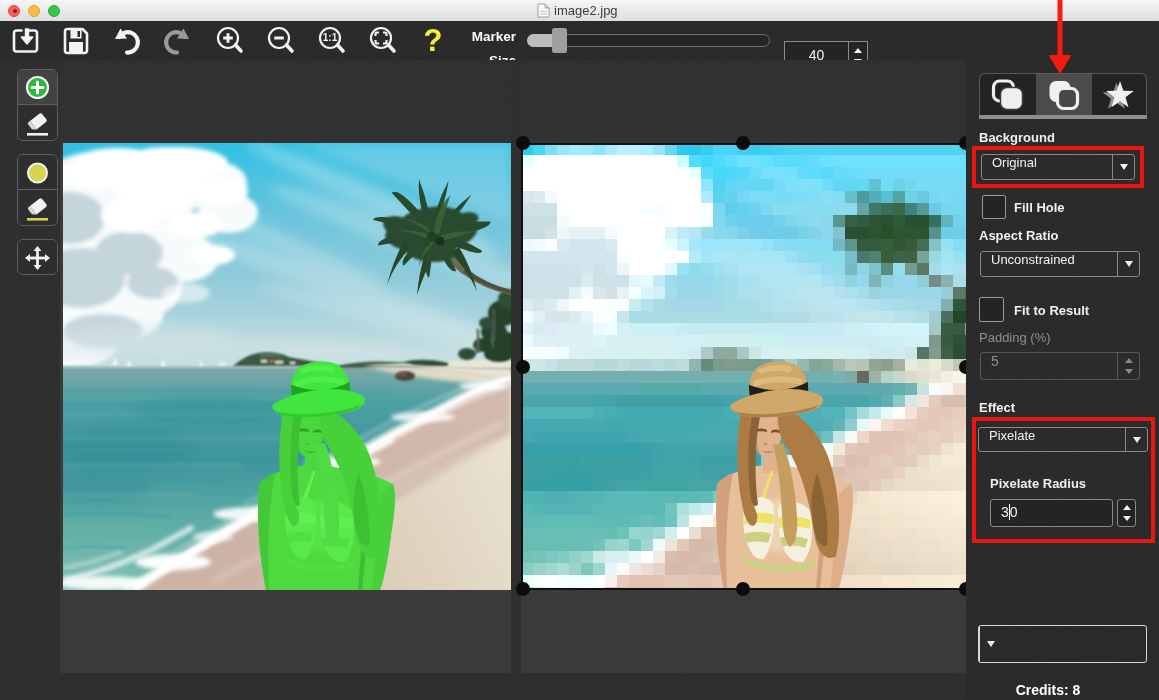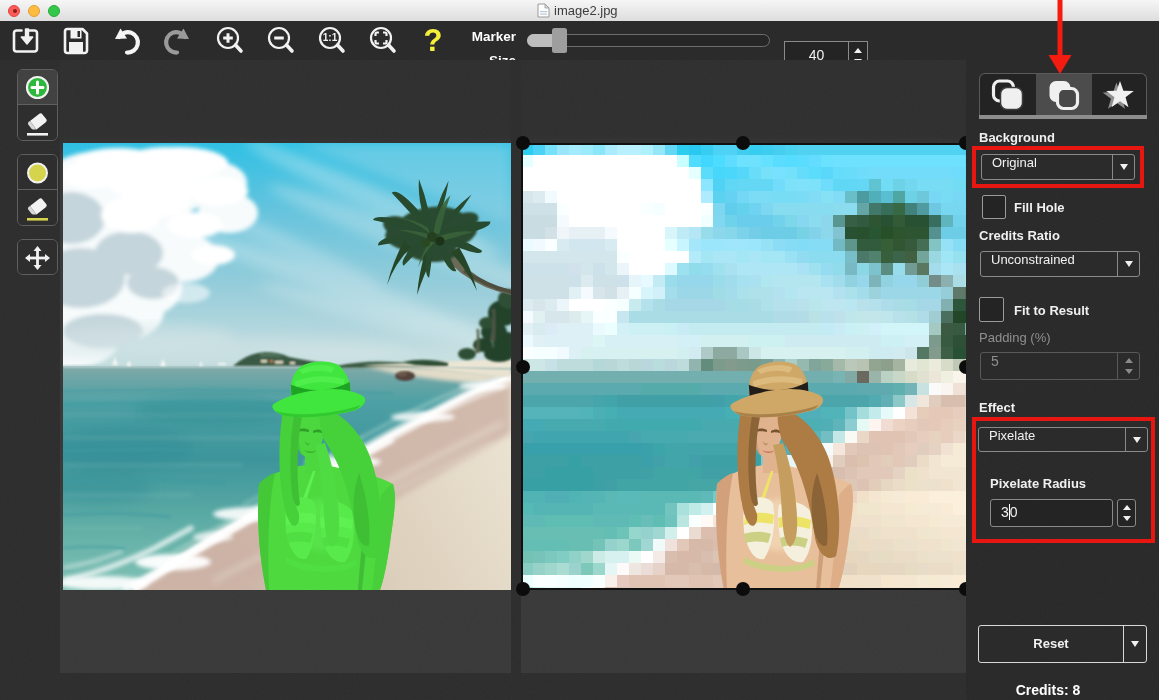--- a/index.html
+++ b/index.html
@@ -1377,21 +1377,21 @@
 <div class="abs lbl" style="left:979px;top:130px">Background</div>
 <div class="dd" style="left:981px;top:154px;width:154px;height:26px">
     <div class="tx">Original</div>
     <div class="ar">
       <div class="tri-d"></div>
     </div>
   </div>
 <div class="abs" style="left:972px;top:146px;width:172px;height:42px;border:4px solid #e81610"></div>
 <div class="cb" style="left:982px;top:195px"></div>
 <div class="abs lbl" style="left:1014px;top:200px">Fill Hole</div>
-<div class="abs lbl" style="left:979px;top:228px">Credits Ratio</div>
+<div class="abs lbl" style="left:979px;top:228px">Aspect Ratio</div>
 <div class="dd" style="left:980px;top:251px;width:160px;height:26px">
     <div class="tx">Unconstrained</div>
     <div class="ar">
       <div class="tri-d"></div>
     </div>
   </div>
 <div class="cb" style="left:979px;top:297px;width:25px;height:25px"></div>
 <div class="abs lbl" style="left:1014px;top:303px">Fit to Result</div>
 <div class="abs" style="left:979px;top:330px;font-size:13px;color:#8f8f8f">Padding (%)</div>
 <div class="dd" style="left:980px;top:352px;width:160px;height:28px;border-color:#585858;color:#909090">
@@ -1409,21 +1409,20 @@
       <div class="tri-d"></div>
     </div>
   </div>
 <div class="abs lbl" style="left:990px;top:476px">Pixelate Radius</div>
 <div class="abs" style="left:990px;top:499px;width:123px;height:28px;border:1.5px solid #8a8a8a;border-radius:3px;background:#242424;color:#f2f2f2;font-size:14px;line-height:25px"><span style="padding-left:10px">3</span><span style="border-left:1px solid #fff">0</span></div>
 <div class="abs" style="left:1117px;top:499px;width:19px;height:28px;border:1.5px solid #8a8a8a;border-radius:3px;background:#242424;display:flex;flex-direction:column;align-items:center;justify-content:space-evenly">
     <div class="tri-u"></div>
     <div class="tri-dn"></div>
   </div>
 <div class="abs" style="left:978px;top:625px;width:169px;height:38px;border:1px solid #d8d8d8;border-radius:3px;background:#2b2b2b;display:flex">
-    <div style="flex:1;text-align:center;line-height:36px;color:#f2f2f2;font-weight:bold;font-size:13px">Reset</div>
     <div style="width:23px;border-left:1px solid #d8d8d8;display:flex;align-items:center;justify-content:center">
       <div class="tri-d"></div>
     </div>
   </div>
 <div class="abs" style="left:957px;top:682px;width:182px;text-align:center;font-size:14px;font-weight:bold;color:#fff">Credits: 8</div>
 <svg class="abs" style="left:1044px;top:0" width="32" height="76" viewBox="0 0 32 76">
     <rect x="13.5" y="0" width="5" height="56" fill="#f41b10"></rect>
     <path d="M4.5 55 L27.5 55 L16 74 Z" fill="#f41b10"></path>
   </svg>
 </body></html>

